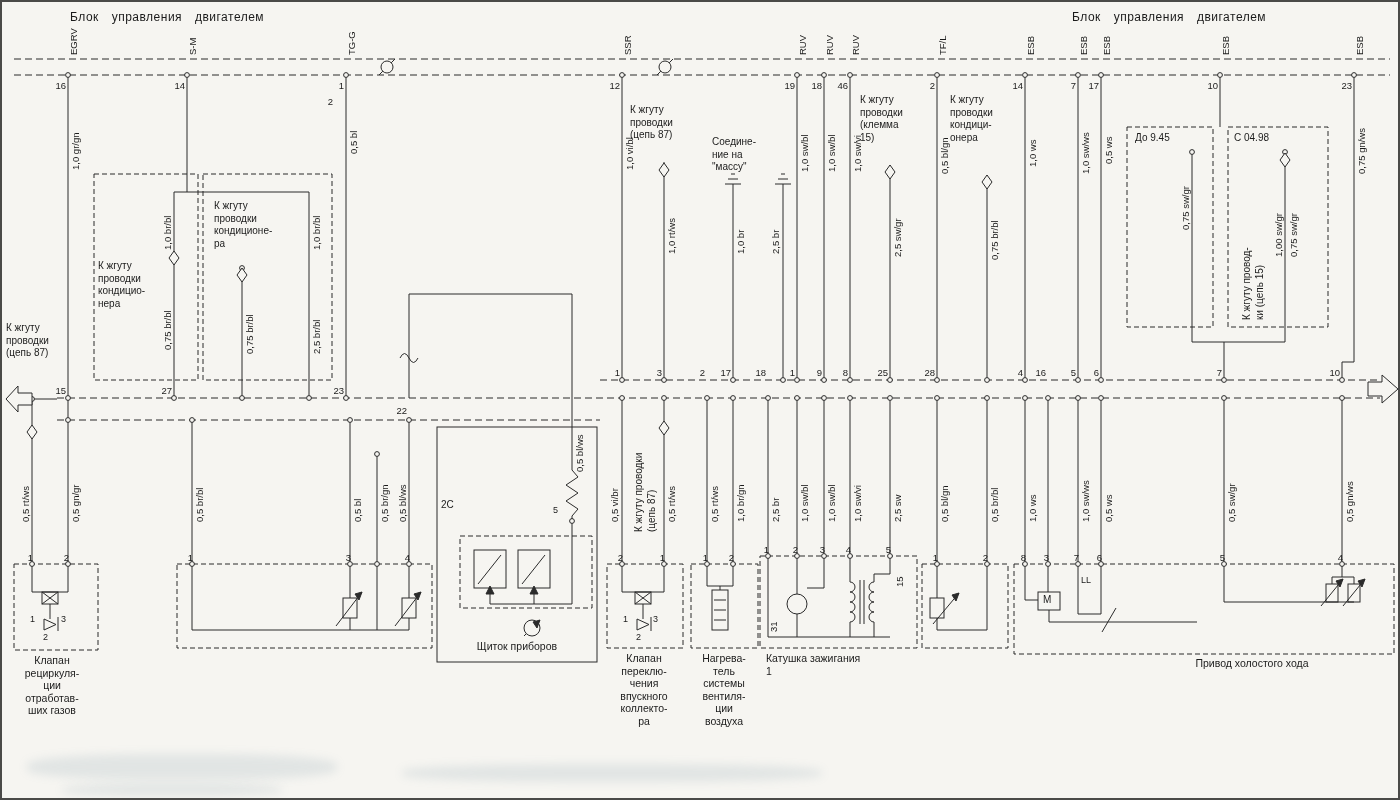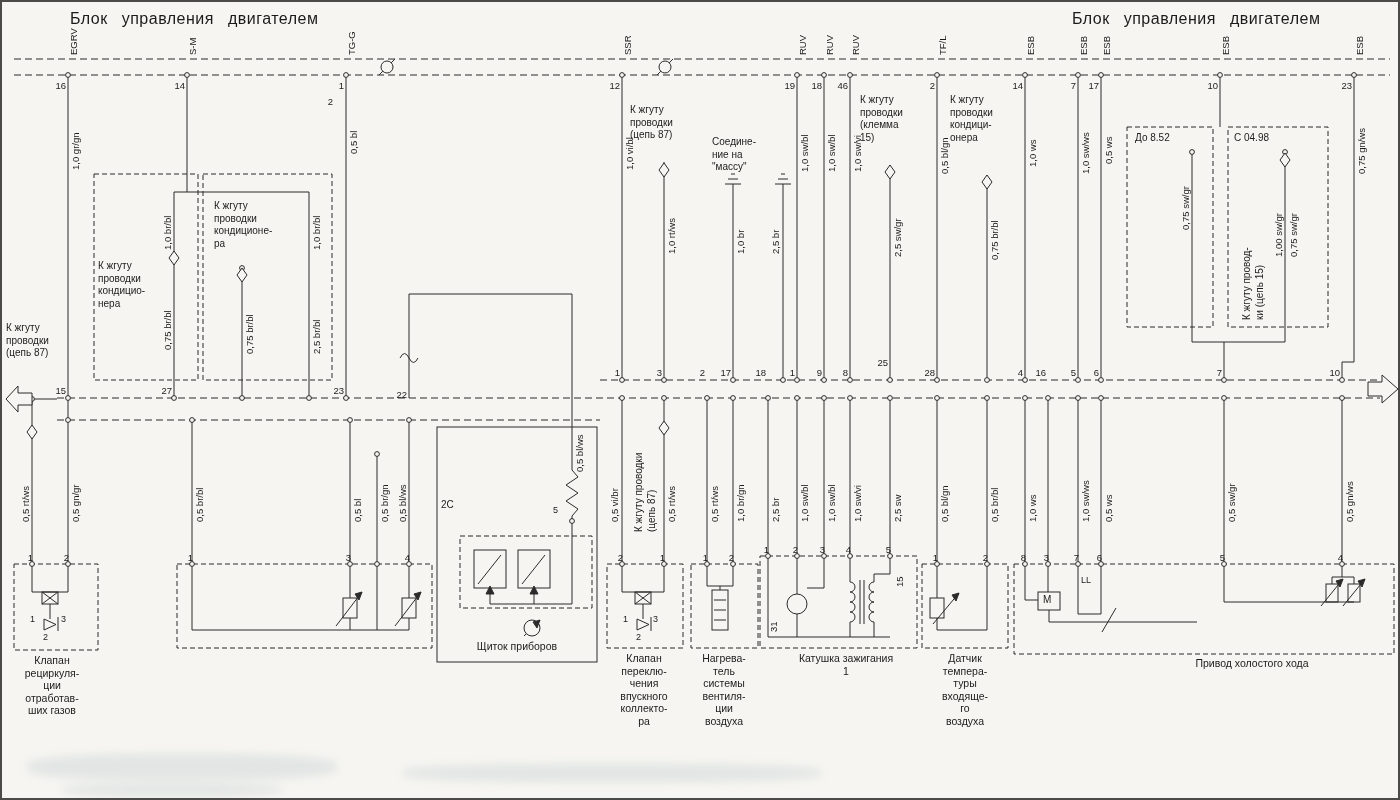--- a/index.html
+++ b/index.html
@@ -7,22 +7,22 @@
         box-sizing:border-box;font-family:"Liberation Sans",sans-serif;color:#1b1b1b;overflow:hidden}
   svg{position:absolute;left:0;top:0}
   .t{position:absolute;white-space:pre-line;line-height:12.5px;font-size:10px}
   .pn{position:absolute;width:14px;text-align:right;font-size:9.5px;line-height:10px}
   .ps{position:absolute;font-size:9px;line-height:9px}
   .v{position:absolute;height:11px;line-height:11px;font-size:9.5px;white-space:pre;
      transform:rotate(-90deg);transform-origin:left bottom}
   .v2{position:absolute;height:26px;line-height:13px;font-size:10px;white-space:pre;
      transform:rotate(-90deg);transform-origin:left bottom}
   .cap{position:absolute;text-align:center;font-size:10.5px;line-height:12.5px;white-space:pre-line}
-  .capl{position:absolute;text-align:center;font-size:10.5px;line-height:12.5px;white-space:pre-line}
-  .hdr{position:absolute;font-size:16px;word-spacing:9px;letter-spacing:.5px}
+  .capl{position:absolute;text-align:left;font-size:10.5px;line-height:12.5px;white-space:pre-line}
+  .hdr{position:absolute;font-size:12px;word-spacing:9px;letter-spacing:.5px}
   .smudge{position:absolute;background:#7e98a6;opacity:.17;filter:blur(5px);border-radius:40%}
 </style>
 </head>
 <body>
 
 <div id="page">
   <svg id="w" width="1400" height="800">
       <line x1="12" y1="57" x2="1388" y2="57" stroke="#2b2b2b" stroke-width="1" stroke-dasharray="7 4"></line>
       <line x1="12" y1="73" x2="1388" y2="73" stroke="#2b2b2b" stroke-width="1" stroke-dasharray="7 4"></line>
       <line x1="598" y1="378" x2="1378" y2="378" stroke="#2b2b2b" stroke-width="1" stroke-dasharray="7 4"></line>
@@ -329,31 +329,31 @@
   <span class="pn" style="left:919px;top:79px">2</span>
   <span class="pn" style="left:1007px;top:79px">14</span>
   <span class="pn" style="left:1060px;top:79px">7</span>
   <span class="pn" style="left:1083px;top:79px">17</span>
   <span class="pn" style="left:1202px;top:79px">10</span>
   <span class="pn" style="left:1336px;top:79px">23</span>
 
   <span class="pn" style="left:50px;top:384px">15</span>
   <span class="pn" style="left:156px;top:384px">27</span>
   <span class="pn" style="left:328px;top:384px">23</span>
-  <span class="pn" style="left:391px;top:388px">22</span>
+  <span class="pn" style="left:391px;top:404px">22</span>
 
   <span class="pn" style="left:604px;top:366px">1</span>
   <span class="pn" style="left:646px;top:366px">3</span>
   <span class="pn" style="left:689px;top:366px">2</span>
   <span class="pn" style="left:715px;top:366px">17</span>
   <span class="pn" style="left:750px;top:366px">18</span>
   <span class="pn" style="left:779px;top:366px">1</span>
   <span class="pn" style="left:806px;top:366px">9</span>
   <span class="pn" style="left:832px;top:366px">8</span>
-  <span class="pn" style="left:872px;top:356px">25</span>
+  <span class="pn" style="left:872px;top:366px">25</span>
   <span class="pn" style="left:919px;top:366px">28</span>
   <span class="pn" style="left:1007px;top:366px">4</span>
   <span class="pn" style="left:1030px;top:366px">16</span>
   <span class="pn" style="left:1060px;top:366px">5</span>
   <span class="pn" style="left:1083px;top:366px">6</span>
   <span class="pn" style="left:1206px;top:366px">7</span>
   <span class="pn" style="left:1324px;top:366px">10</span>
 
   <span class="pn" style="left:17px;top:551px">1</span>
   <span class="pn" style="left:53px;top:551px">2</span>
@@ -460,21 +460,21 @@
 кондици-
 онера</span>
   <span class="t" style="left:96px;top:258px">К жгуту
 проводки
 кондицио-
 нера</span>
   <span class="t" style="left:212px;top:198px">К жгуту
 проводки
 кондиционе-
 ра</span>
-  <span class="t" style="left:1133px;top:130px">До 8.52</span>
+  <span class="t" style="left:1133px;top:130px">До 9.45</span>
   <span class="t" style="left:1232px;top:130px">С 04.98</span>
   <span class="t" style="left:439px;top:497px">2C</span>
   <span class="ps" style="left:551px;top:504px">5</span>
   <span class="t" style="left:1041px;top:592px">M</span>
   <span class="ps" style="left:1079px;top:574px">LL</span>
 
   <span class="cap" style="left:4px;top:652px;width:92px">Клапан
 рециркуля-
 ции
 отработав-
@@ -487,24 +487,18 @@
 коллекто-
 ра</span>
   <span class="cap" style="left:684px;top:650px;width:76px">Нагрева-
 тель
 системы
 вентиля-
 ции
 воздуха</span>
   <span class="capl" style="left:764px;top:650px;width:160px">Катушка зажигания
 1</span>
-  <span class="cap" style="left:916px;top:650px;width:94px">Датчик
-темпера-
-туры
-входяще-
-го
-воздуха</span>
   <span class="cap" style="left:1128px;top:655px;width:244px">Привод холостого хода</span>
 
   <div class="smudge" style="left:25px;top:752px;width:310px;height:26px"></div>
   <div class="smudge" style="left:400px;top:762px;width:420px;height:18px"></div>
   <div class="smudge" style="left:60px;top:782px;width:220px;height:12px"></div>
 </div>
 
 </body></html>

